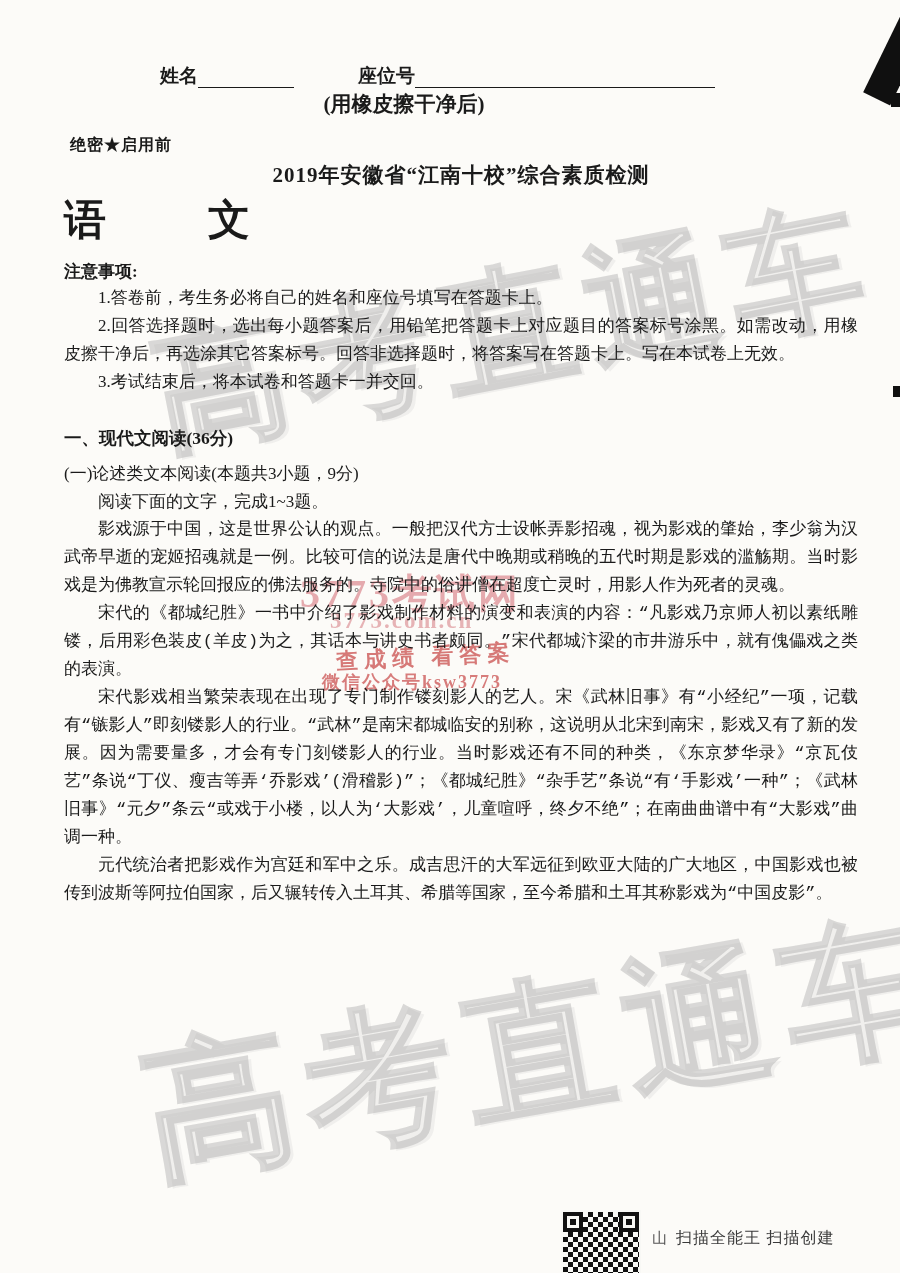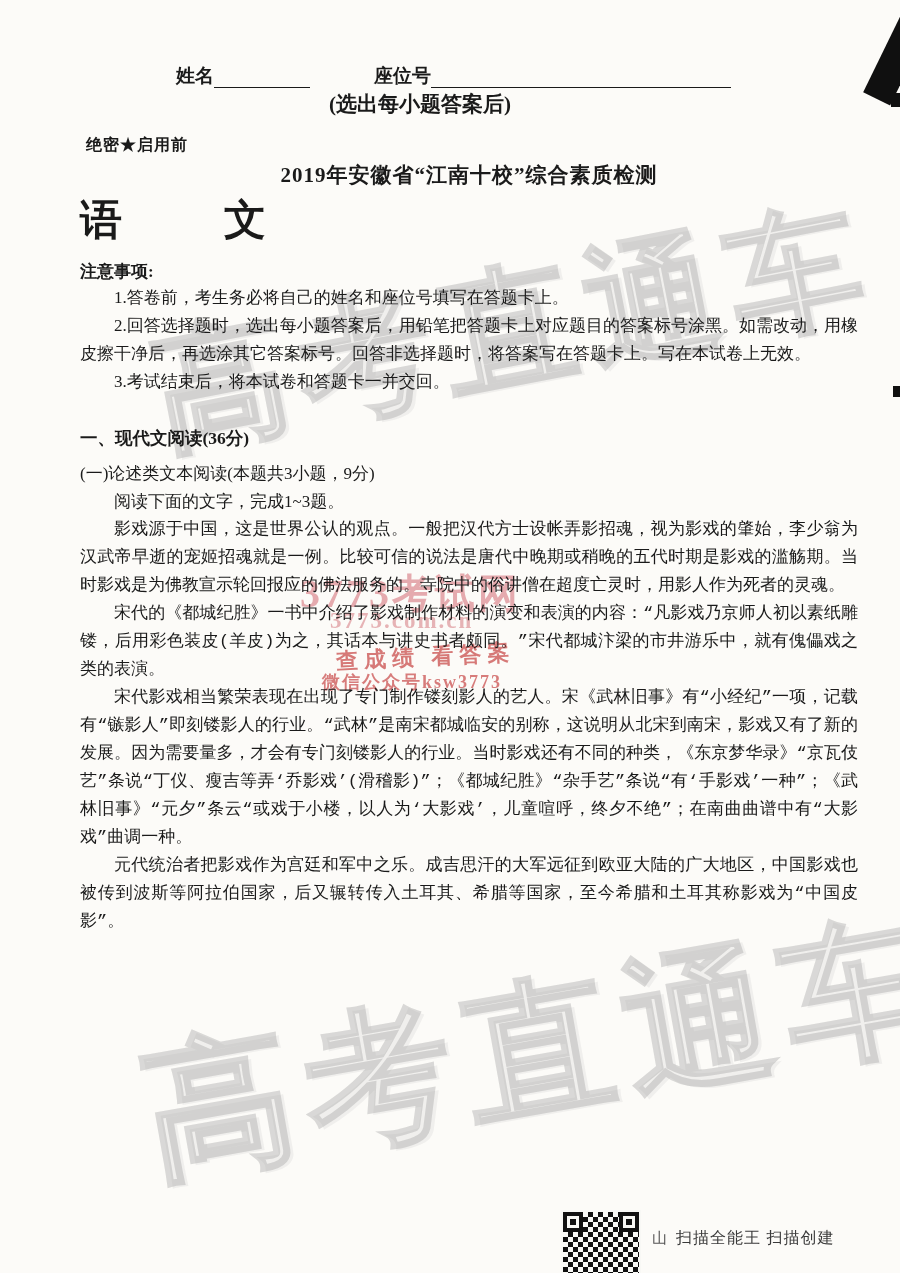--- a/index.html
+++ b/index.html
@@ -11,21 +11,21 @@
     width: 900px;
     height: 1273px;
     background: #fcfbf8;
     overflow: hidden;
     color: #1a1a1a;
   }
 
   .content {
     position: relative;
     z-index: 3;
-    padding: 64px 42px 0 80px;
+    padding: 64px 42px 0 64px;
   }
 
   
   .name-row {
     margin-left: 96px;
     font-size: 19px;
     font-weight: bold;
     line-height: 24px;
     white-space: nowrap;
   }
@@ -206,21 +206,21 @@
   <div class="wm-red wm-red-url">3773.com.cn</div>
   <div class="wm-red wm-red-slogan">查成绩 看答案</div>
   <div class="wm-red wm-red-wechat">微信公众号ksw3773</div>
 
   <div class="content">
 
     <div class="name-row">
       <span>姓名</span><span class="blank blank-name"></span><span>座位号</span><span class="blank blank-seat"></span>
     </div>
 
-    <div class="invalid-notice">(选出每小题答案后)</div>
+    <div class="invalid-notice">(用橡皮擦干净后)</div>
 
     <div class="secrecy">绝密★启用前</div>
 
     <div class="exam-title">2019年安徽省“江南十校”综合素质检测</div>
 
     <div class="subject-title">语　　文</div>
 
     <div class="notes">
       <div class="notes-heading">注意事项:</div>
       <p class="note">1.答卷前，考生务必将自己的姓名和座位号填写在答题卡上。</p>

